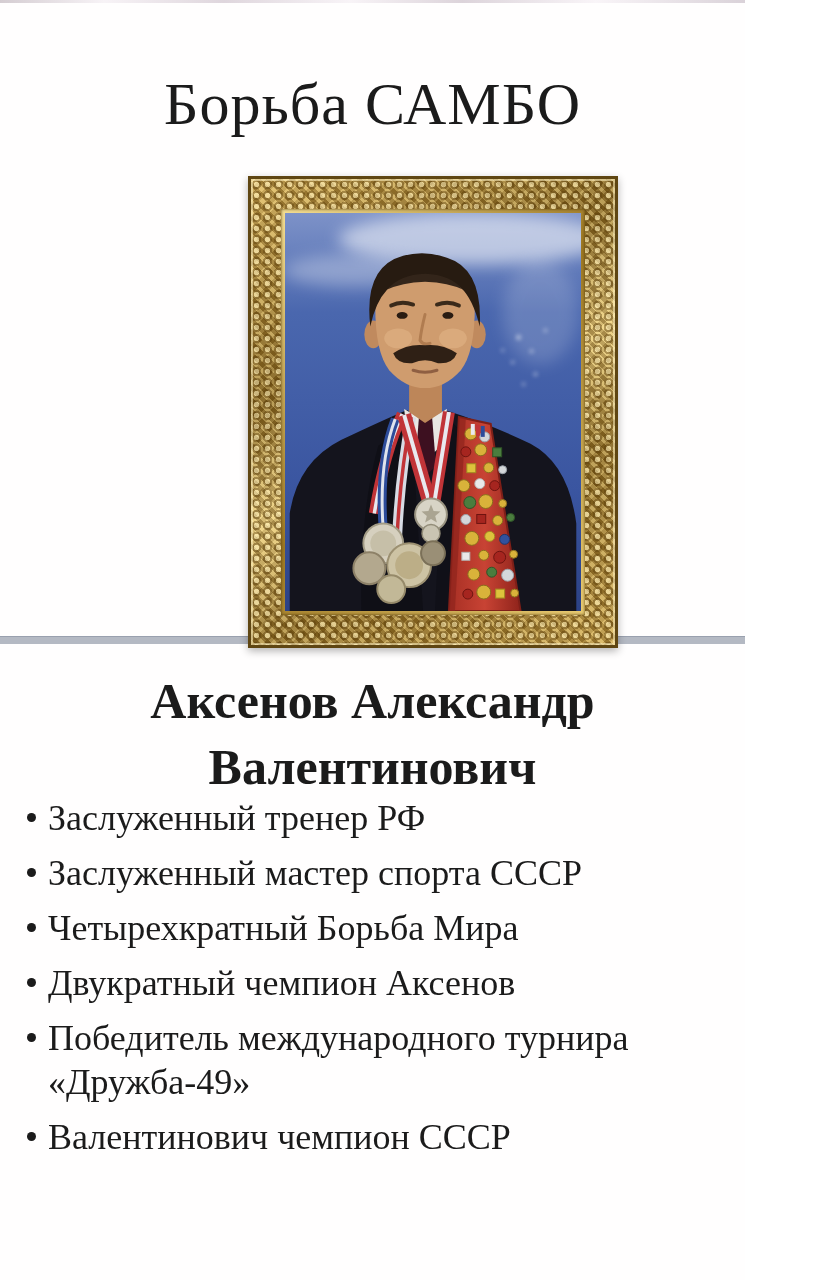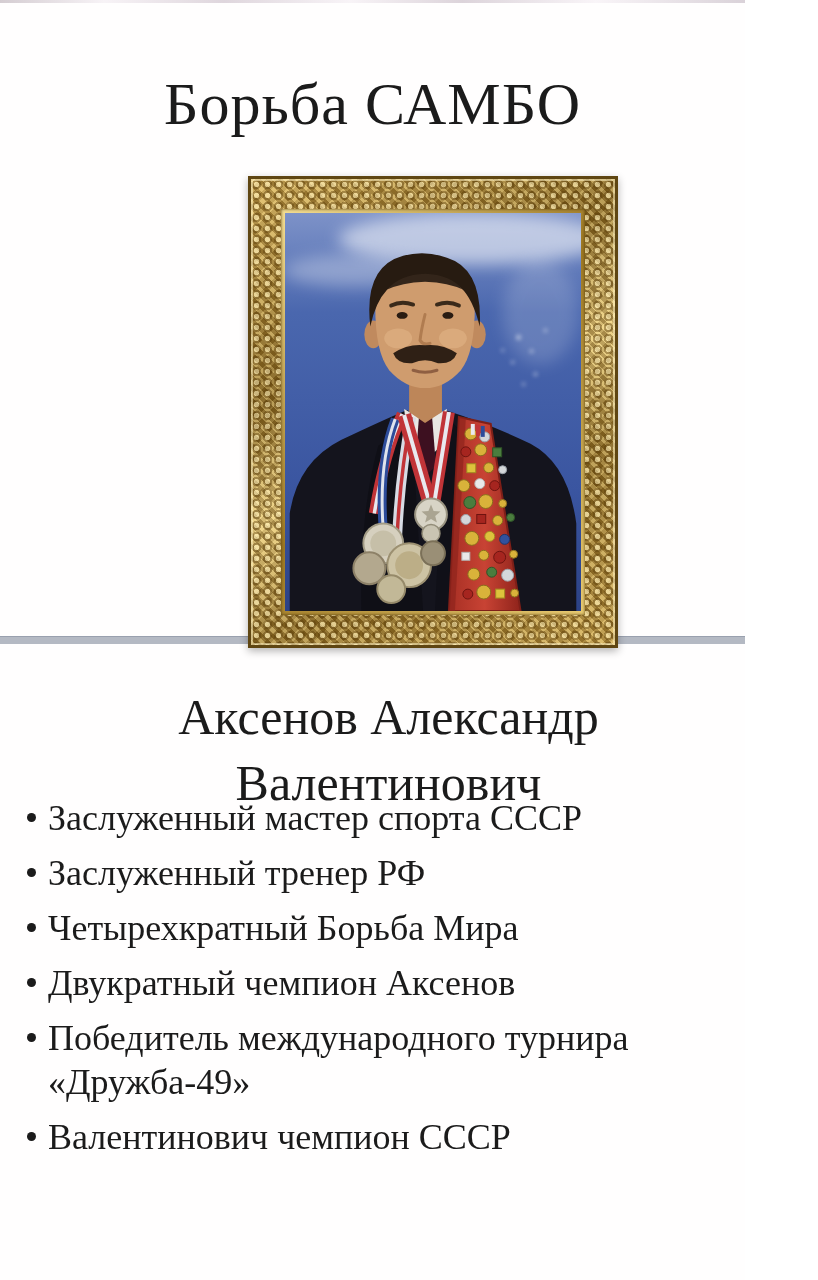--- a/index.html
+++ b/index.html
@@ -54,22 +54,22 @@
     box-shadow:inset 0 0 3px rgba(60,40,0,.85);
   }
   .photo{
     position:relative;width:100%;height:100%;overflow:hidden;
     background:#3a55a0;
     box-shadow:inset 0 0 18px rgba(0,0,25,.45);
   }
   .photo svg{display:block;width:100%;height:100%;}
   .person-name{
     position:absolute;top:668px;left:0;width:100%;
-    margin:16px;text-align:center;
-    font-size:50px;font-weight:400;line-height:66px;
+    margin:0;text-align:center;
+    font-size:50px;font-weight:700;line-height:66px;
   }
   .person-name .inner{display:inline-block;max-width:560px;}
   .achievements{
     position:absolute;top:796px;left:20px;width:680px;
     margin:0;padding:0;list-style:none;
     font-size:36px;line-height:44px;
   }
   .achievements li{
     position:relative;
     padding-left:28px;
@@ -230,21 +230,21 @@
         </svg>
       </div>
     </div>
   </div>
 
   <h2 class="person-name">
     <span class="inner">Аксенов Александр Валентинович</span>
   </h2>
 
   <ul class="achievements">
+    <li>Заслуженный тренер РФ</li>
     <li>Заслуженный мастер спорта СССР</li>
-    <li>Заслуженный тренер РФ</li>
     <li>Четырехкратный Борьба Мира</li>
     <li>Двукратный чемпион Аксенов</li>
     <li>Победитель международного турнира «Дружба-49»</li>
     <li>Валентинович чемпион СССР</li>
   </ul>
 
 </div>
 
 </body></html>

